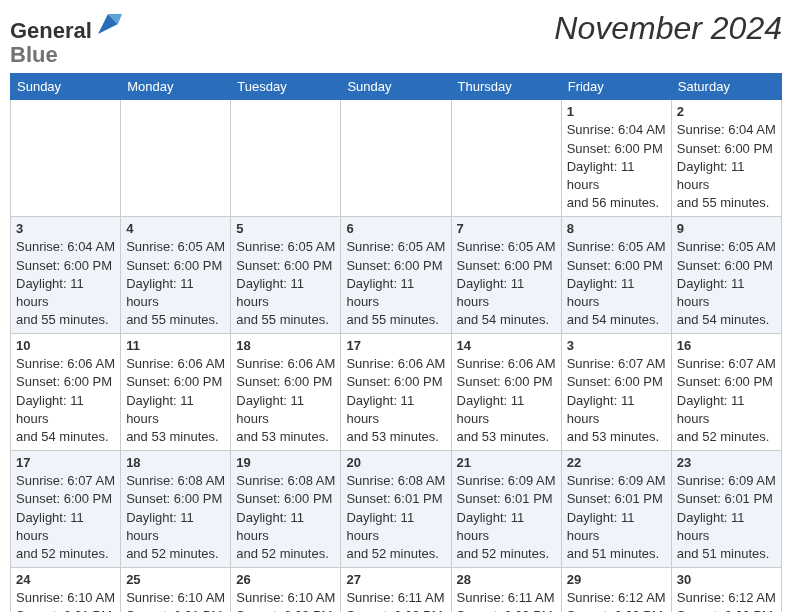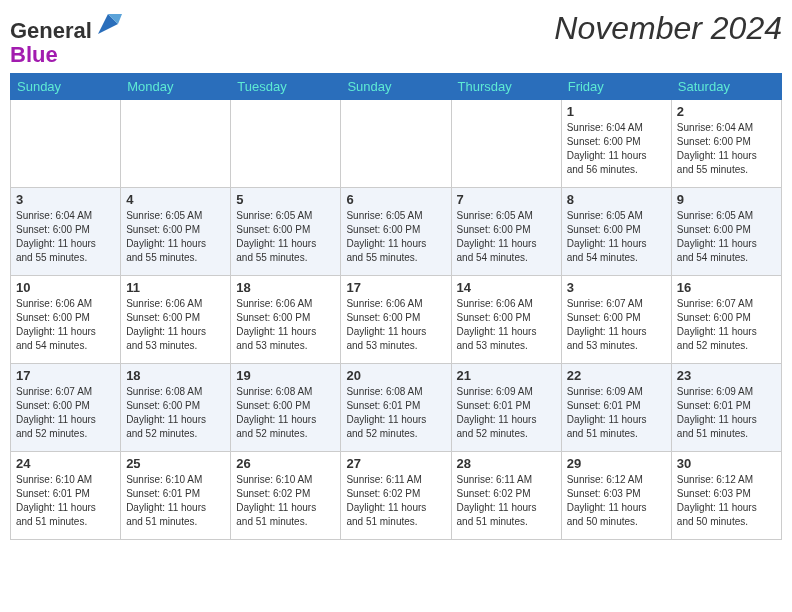--- a/index.html
+++ b/index.html
@@ -19,21 +19,21 @@
     .logo {
       display: flex;
       align-items: center;
     }
     .logo-text {
       font-size: 22px;
       font-weight: bold;
       line-height: 1.1;
     }
     .logo-general { color: #333; }
-    .logo-blue { color: #a21caf; }
+    .logo-blue { color: #737373; }
     .logo-icon {
       width: 28px;
       height: 28px;
       margin-left: 2px;
     }
     .title-block {
       text-align: right;
       font-style: italic;
     }
     .month-title {
@@ -45,21 +45,21 @@
       font-size: 14px;
       color: #555;
     }
     .calendar-table {
       width: 100%;
       border-collapse: collapse;
       table-layout: fixed;
     }
     .calendar-table th {
       background: #2a6ebb;
-      color: #5eead4;
+      color: #ffffff;
       text-align: left;
       padding: 5px 6px;
       font-size: 13px;
       font-weight: normal;
       border: 1px solid #2a6ebb;
     }
     .calendar-table td {
       border: 1px solid #ccc;
       vertical-align: top;
       padding: 4px 5px;
@@ -71,21 +71,21 @@
     .calendar-table tr:nth-child(even) td {
       background: #f0f4fa;
     }
     .day-num {
       font-size: 13px;
       font-weight: bold;
       display: block;
       margin-bottom: 2px;
     }
     .day-info {
-      font-size: 10px;
+      font-size: 13px;
       line-height: 1.4;
       color: #333;
     }
     .empty-cell {
       background: #fff !important;
     }
   </style>
 </head>
 <body>
 

